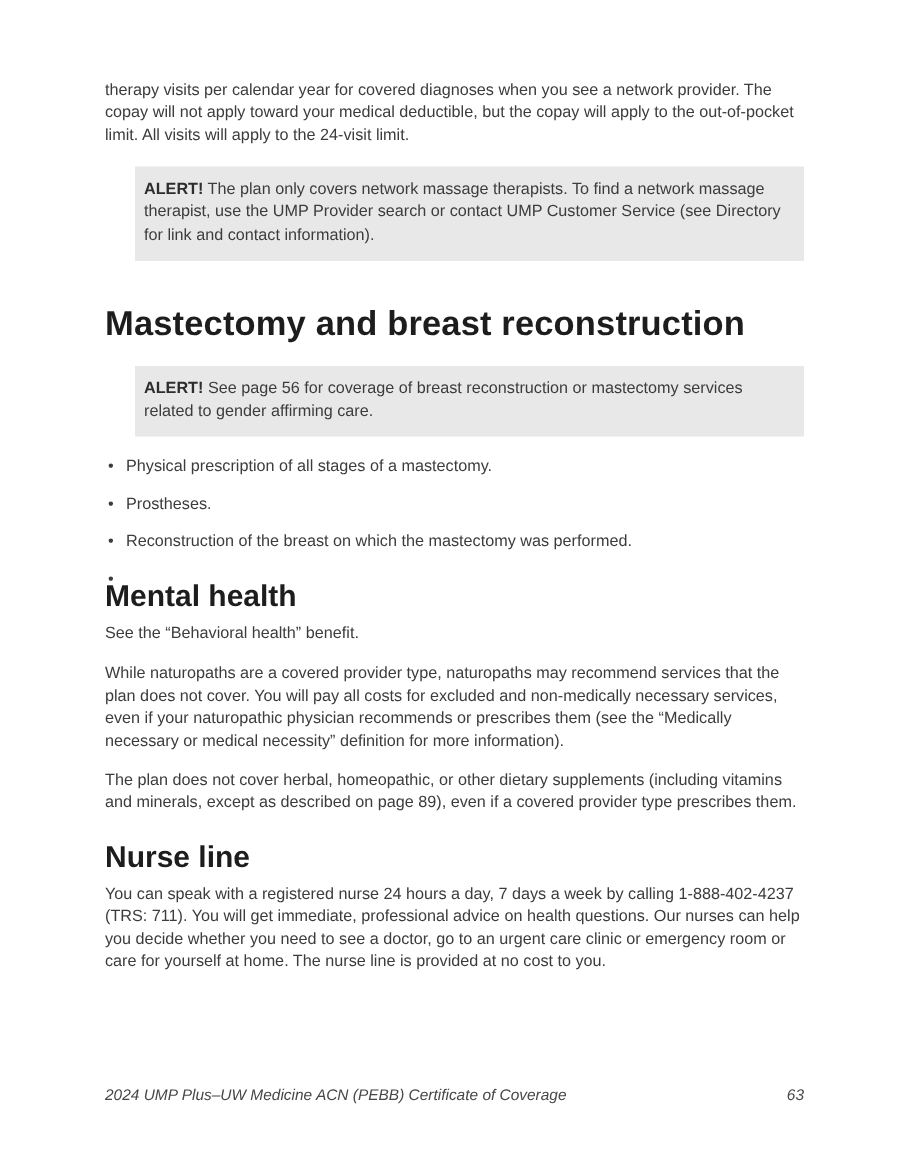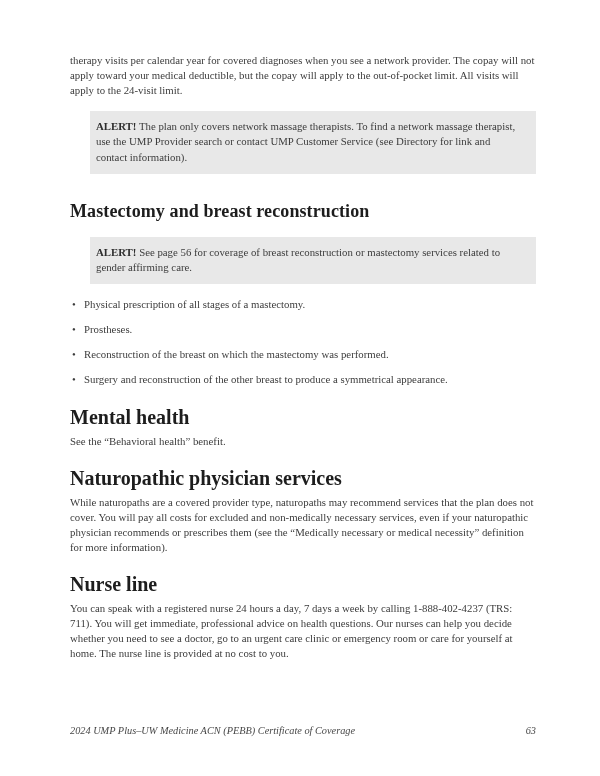--- a/index.html
+++ b/index.html
@@ -6,38 +6,38 @@
     margin: 0;
     padding: 0;
     background: #ffffff;
   }
   .page {
     position: relative;
     width: 600px;
     height: 776px;
     box-sizing: border-box;
     background: #ffffff;
-    font-family: Liberation Serif, serif;
+    font-family: Liberation Sans, sans-serif;
     font-size: 10.8px;
     line-height: 1.4;
     color: #3c3c3c;
     padding: 53px 64px 0 70px;
     overflow: hidden;
     border-radius: 24px;
   }
   p { margin: 0 0 11px 0; }
   .alert-box {
     background: var(--alert-bg, #e8e8e8);
     margin: 13px 0 13px 20px;
     padding: 8px 14px 9px 6px;
   }
   .alert-box p { margin: 0; }
   .alert-label { font-weight: bold; color: #2d2d2d; }
   h1.doc-h1 {
-    font-size: 18px;
+    font-size: 23px;
     font-weight: bold;
     color: #1d1d1d;
     margin: 25px 0 13px 0;
     letter-spacing: 0.1px;
   }
   h2.doc-h2 {
     font-size: 20px;
     font-weight: bold;
     color: #1d1d1d;
     margin: 15px 0 3px 0;
@@ -87,28 +87,28 @@
 
   <div class="alert-box">
     <p><span class="alert-label">ALERT!</span> <span>See page 56 for coverage of breast reconstruction or mastectomy services related to gender affirming care.</span></p>
   </div>
 
 
   <ul class="doc-bullets">
     <li><span class="bullet-glyph">•</span><span>Physical prescription of all stages of a mastectomy.</span></li>
     <li><span class="bullet-glyph">•</span><span>Prostheses.</span></li>
     <li><span class="bullet-glyph">•</span><span>Reconstruction of the breast on which the mastectomy was performed.</span></li>
-    <li><span class="bullet-glyph">•</span><span>Surgery and reconstruction of the other breast to produce a symmetrical appearance.</span></li>
+    <li><span class="bullet-glyph">•</span></li>
   </ul>
 
   <h2 class="doc-h2">Mental health</h2>
   <p>See the “Behavioral health” benefit.</p>
 
-  <h2 class="doc-h2">Naturopathic physician services</h2>
   <p>While naturopaths are a covered provider type, naturopaths may recommend services that the plan does not cover. You will pay all costs for excluded and non-medically necessary services, even if your naturopathic physician recommends or prescribes them (see the “Medically necessary or medical necessity” definition for more information).</p>
+  <p>The plan does not cover herbal, homeopathic, or other dietary supplements (including vitamins and minerals, except as described on page 89), even if a covered provider type prescribes them.</p>
 
   <h2 class="doc-h2">Nurse line</h2>
   <p>You can speak with a registered nurse 24 hours a day, 7 days a week by calling 1-888-402-4237 (TRS: 711). You will get immediate, professional advice on health questions. Our nurses can help you decide whether you need to see a doctor, go to an urgent care clinic or emergency room or care for yourself at home. The nurse line is provided at no cost to you.</p>
 
   <div class="page-footer">
     <span>2024 UMP Plus–UW Medicine ACN (PEBB) Certificate of Coverage</span>
     <span>63</span>
   </div>
 
 </div>

